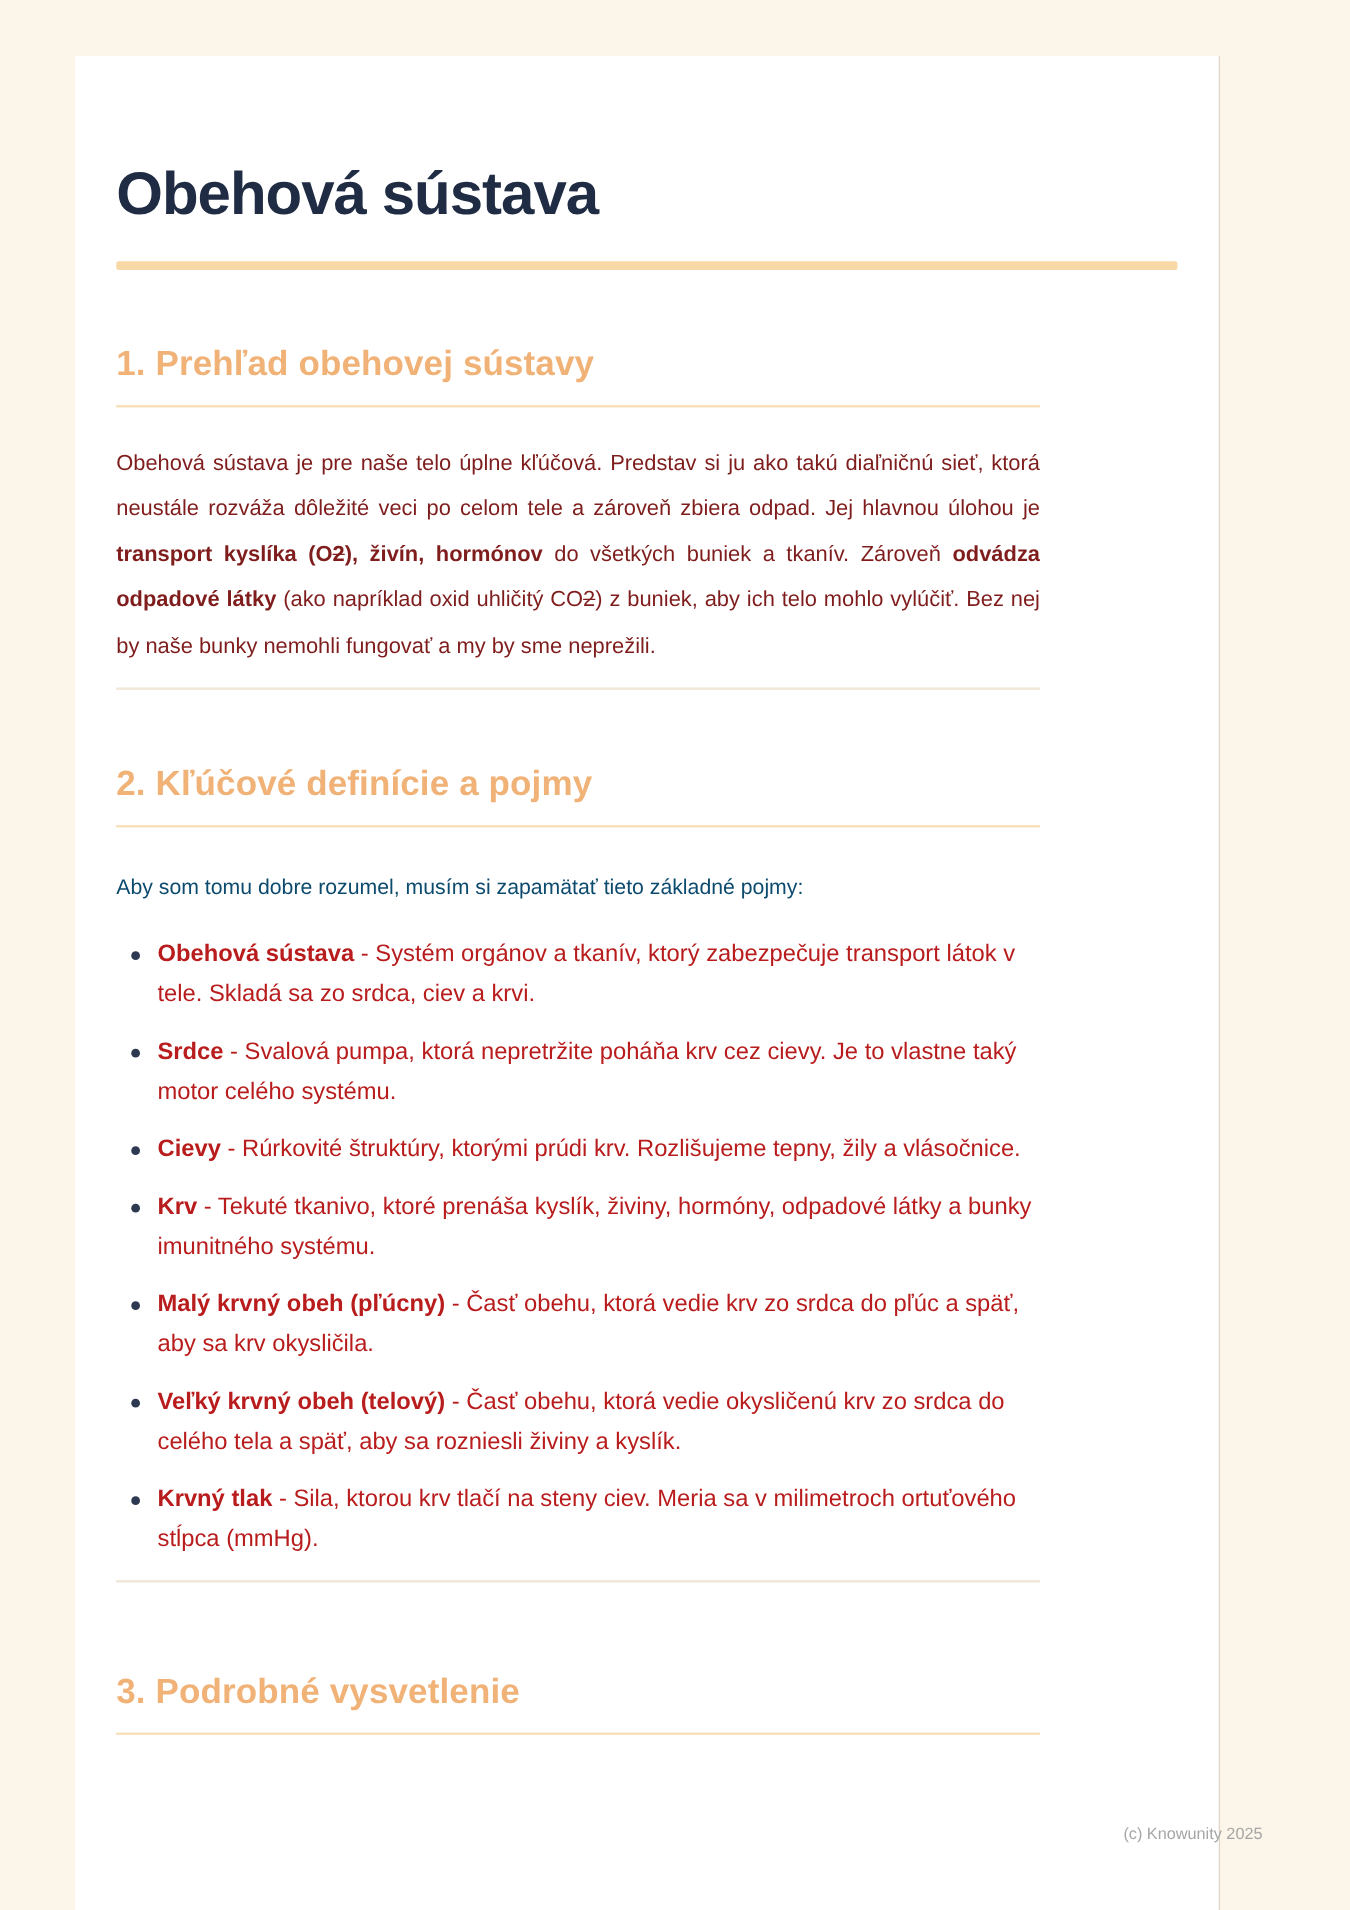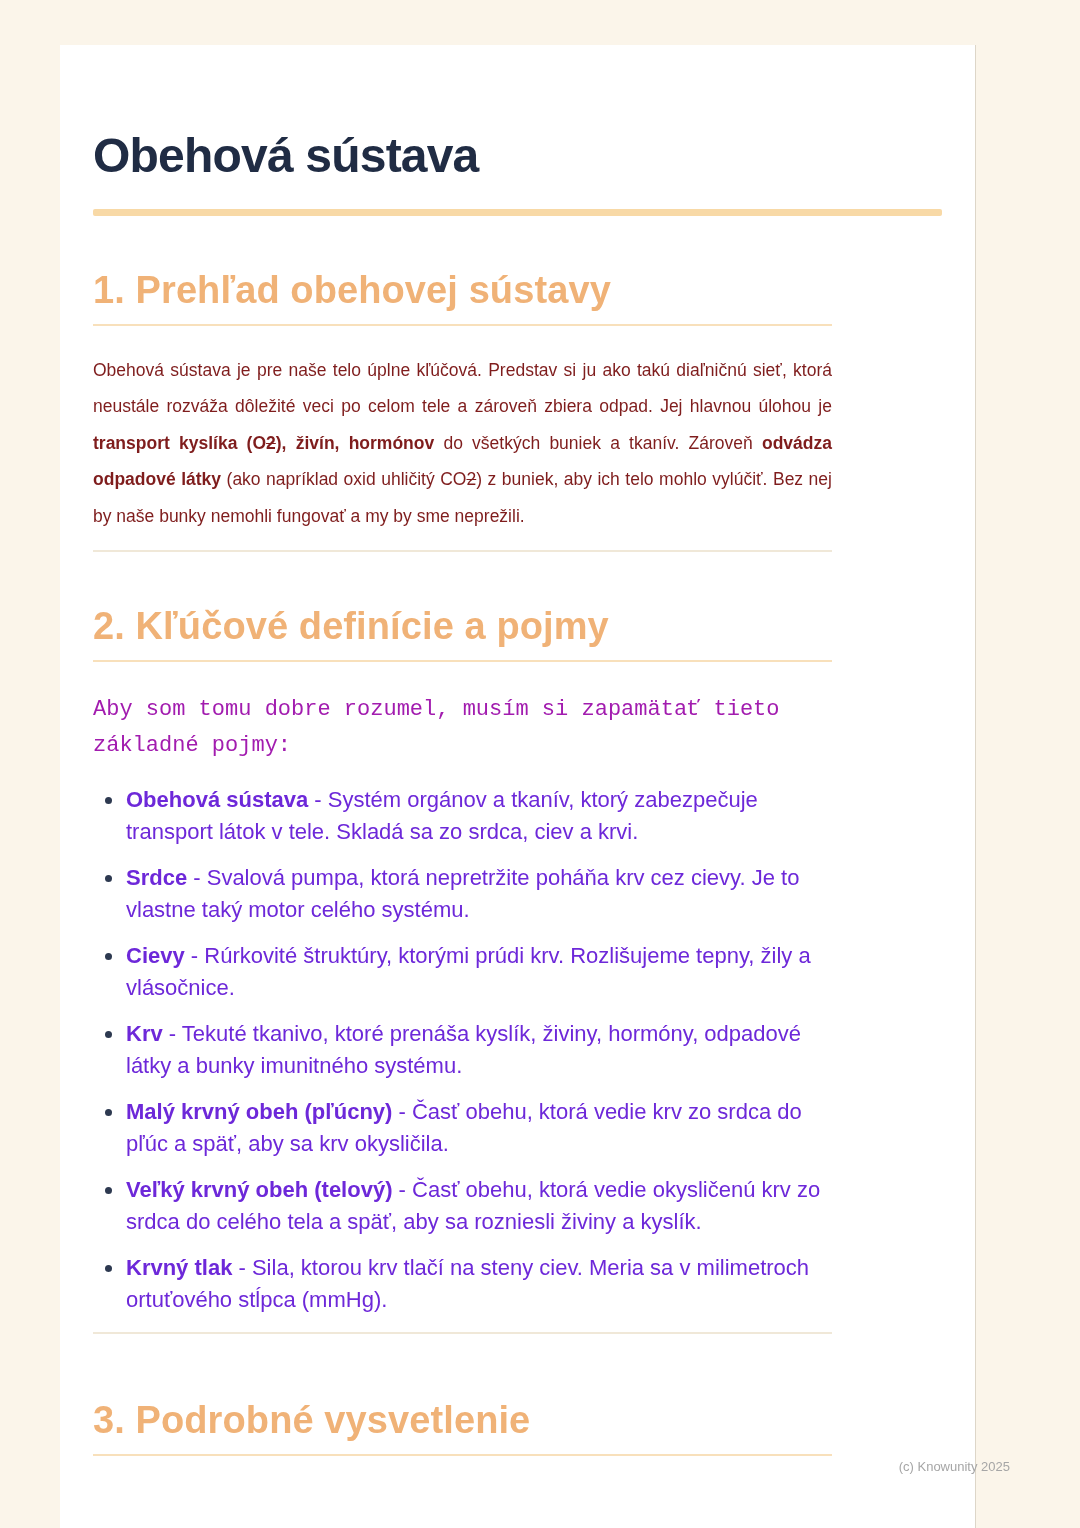--- a/index.html
+++ b/index.html
@@ -34,62 +34,61 @@
   }
   .title-rule {
     margin-top: 26px;
     height: 7px;
     border-radius: 2px;
     background: #f8d9a6;
   }
   .col { width: 739px; }
   .section-heading {
     margin: 56px 0 0 0;
-    font-size: 38px;
+    font-size: 28px;
     font-weight: 700;
     color: #f0b277;
     padding-bottom: 15px;
     border-bottom: 2px solid #f8e0bb;
     line-height: 37px;
     letter-spacing: 0.1px;
   }
   .section-heading.last {
     margin-top: 68px;
   }
   .body-par {
     margin: 26px 0 0 0;
     font-size: 17.5px;
     line-height: 36.5px;
     color: #7f1d1d;
     text-align: justify;
   }
   .intro {
     margin: 30px 0 0 0;
-    font-size: 22px;
+    font-size: 17px;
     line-height: 36px;
-    color: #a21caf;
-    font-family: Liberation Mono, monospace;
+    color: #0c4a6e;
   }
   .divider {
     border: none;
     border-top: 2px solid #f0e8d8;
     margin: 16px 0 0 0;
   }
   .defs {
     list-style: none;
     margin: 20px 0 0 0;
     padding: 0;
   }
   .defs li {
     position: relative;
     padding-left: 33px;
     margin-bottom: 14px;
-    font-size: 22px;
+    font-size: 19px;
     line-height: 32px;
-    color: #6d28d9;
+    color: #b91c1c;
   }
   .defs li::before {
     content: "";
     position: absolute;
     left: 12px;
     top: 13px;
     width: 7px;
     height: 7px;
     border-radius: 50%;
     background: #2d3950;

